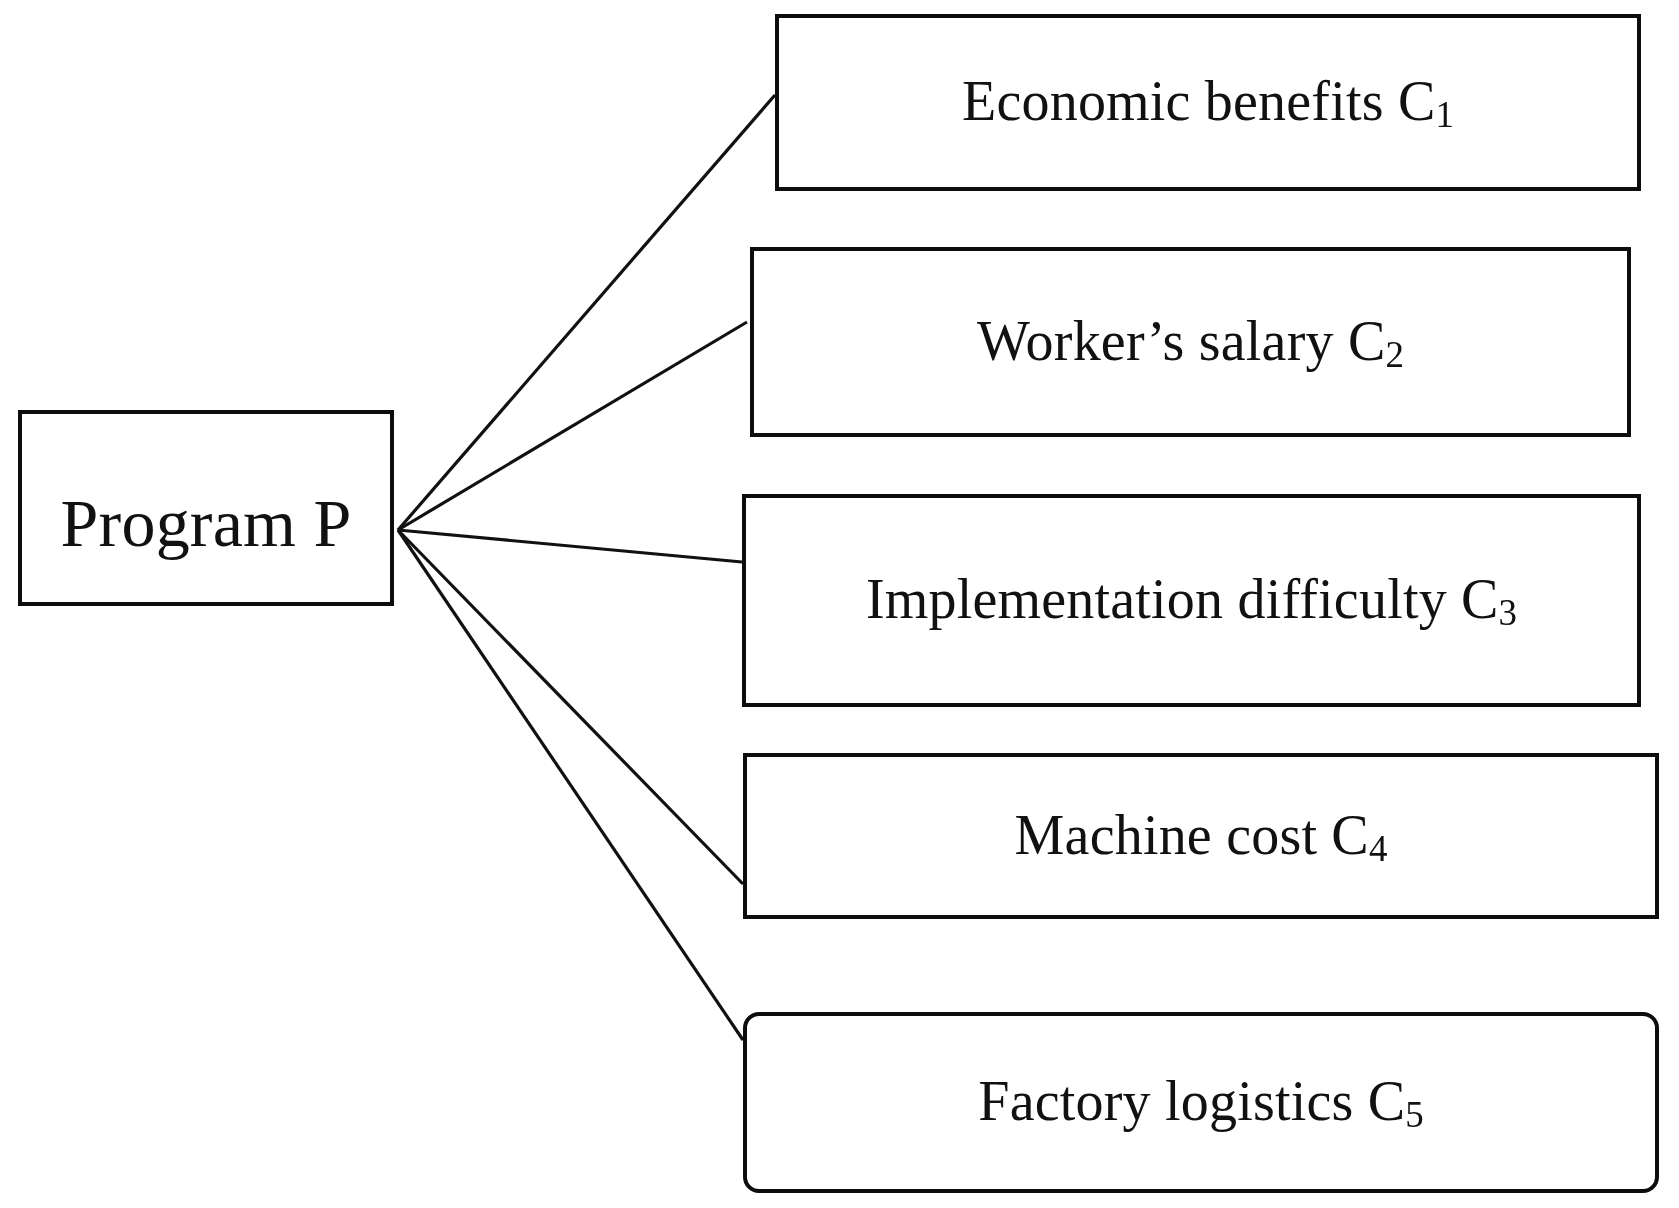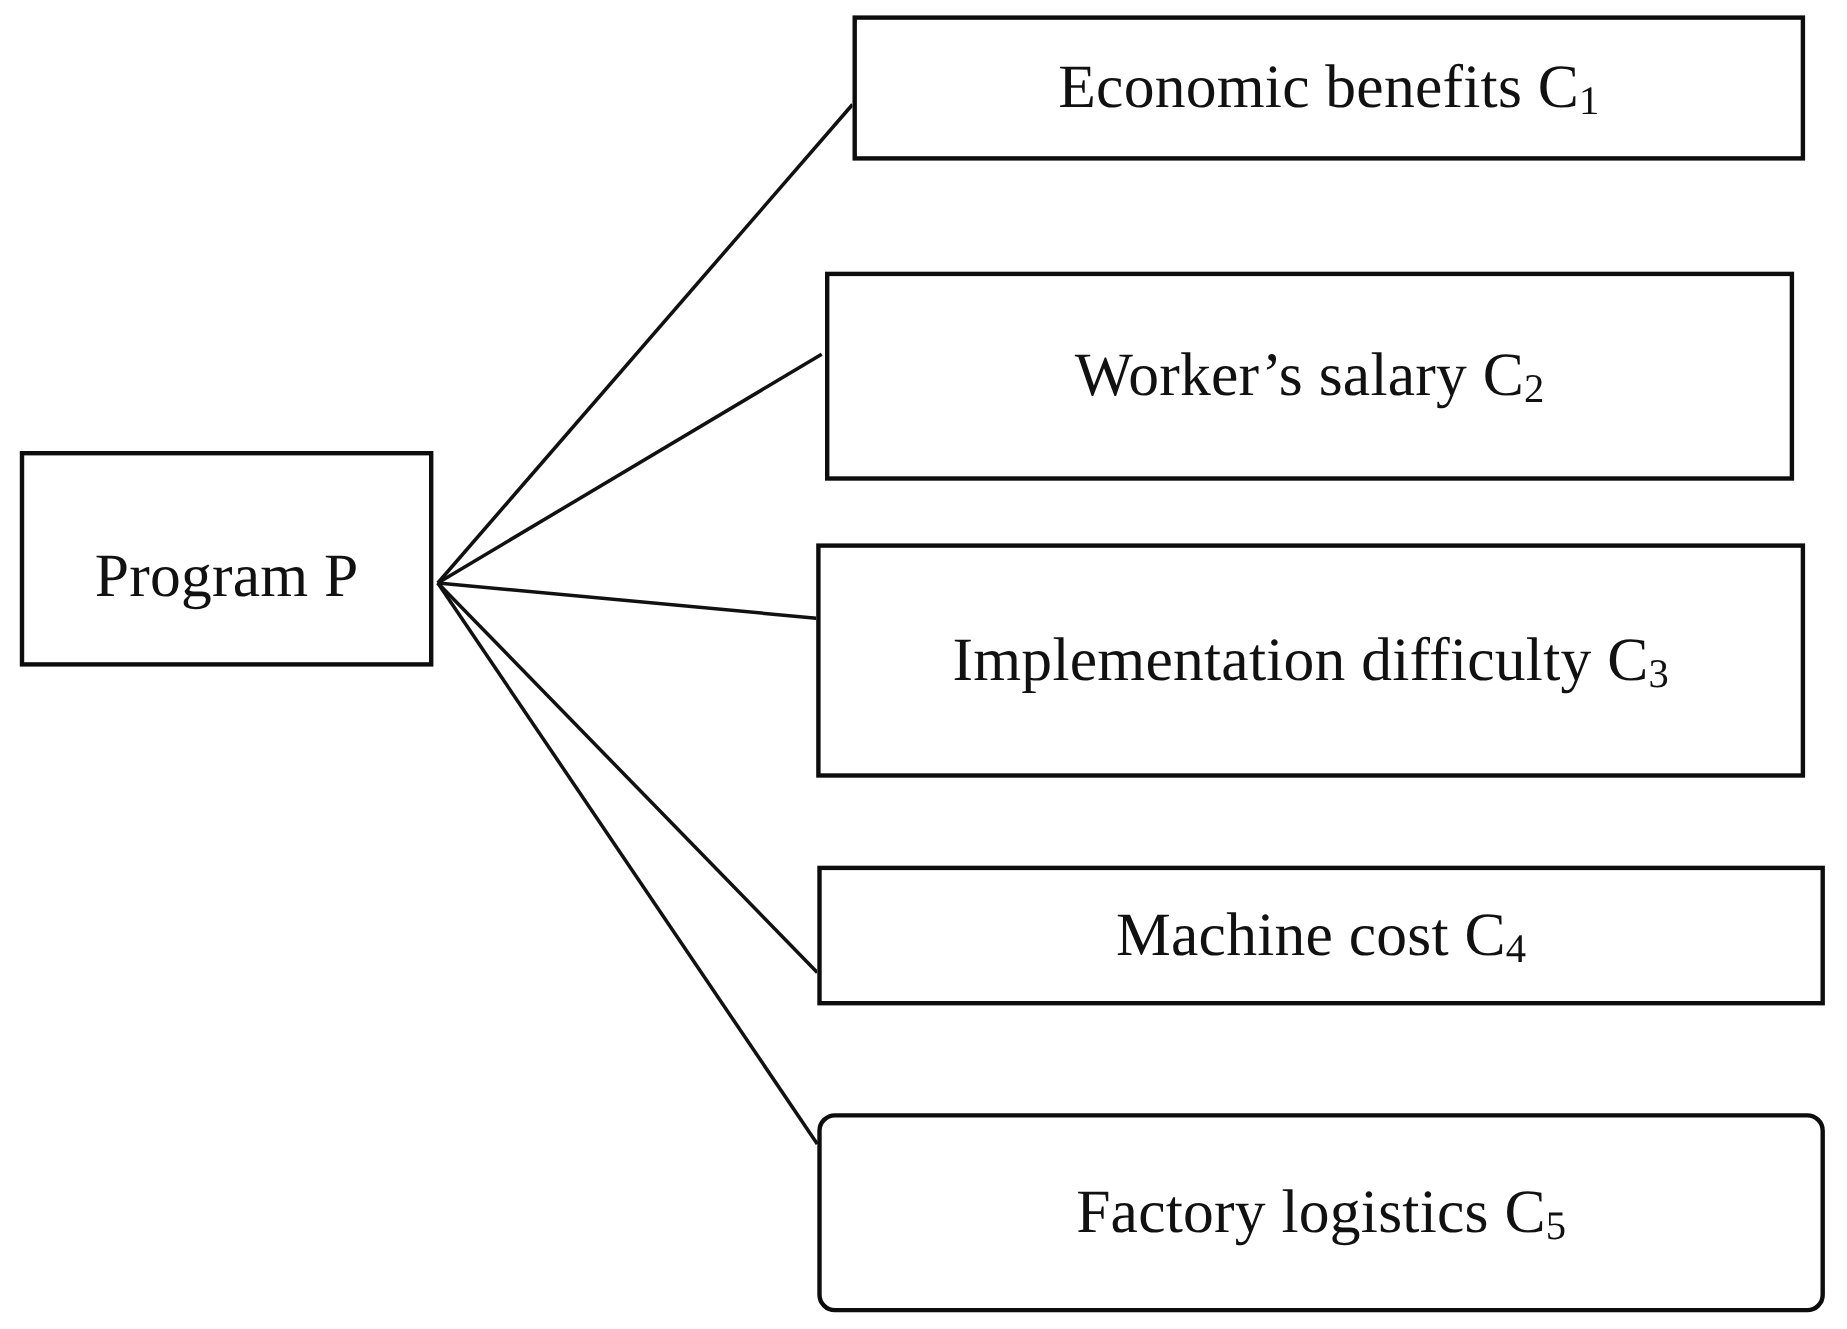--- a/index.html
+++ b/index.html
@@ -40,30 +40,30 @@
     white-space: nowrap;
     letter-spacing: 0.2px;
   }
   #node-root {
     left: 18px;
     top: 410px;
     width: 376px;
     height: 196px;
   }
   #node-root .node-label {
-    font-size: 56px;
+    font-size: 68px;
     margin-top: 31px;
   }
   .criterion-box .node-label {
     font-size: 56px;
   }
-  #node-c1 { left: 775px; top: 14px;   width: 866px; height: 132px; }
+  #node-c1 { left: 775px; top: 14px;   width: 866px; height: 177px; }
   #node-c2 { left: 750px; top: 247px;  width: 881px; height: 190px; }
   #node-c3 { left: 742px; top: 494px;  width: 899px; height: 213px; text-align: right; }
-  #node-c4 { left: 743px; top: 787px;  width: 916px; height: 127px; }
+  #node-c4 { left: 743px; top: 753px;  width: 916px; height: 166px; }
   #node-c5 { left: 743px; top: 1012px; width: 916px; height: 181px; border-radius: 16px; }
   .sub {
     font-size: 0.66em;
     vertical-align: -0.18em;
     letter-spacing: 0;
   }
 </style>
 </head>
 <body>
 

